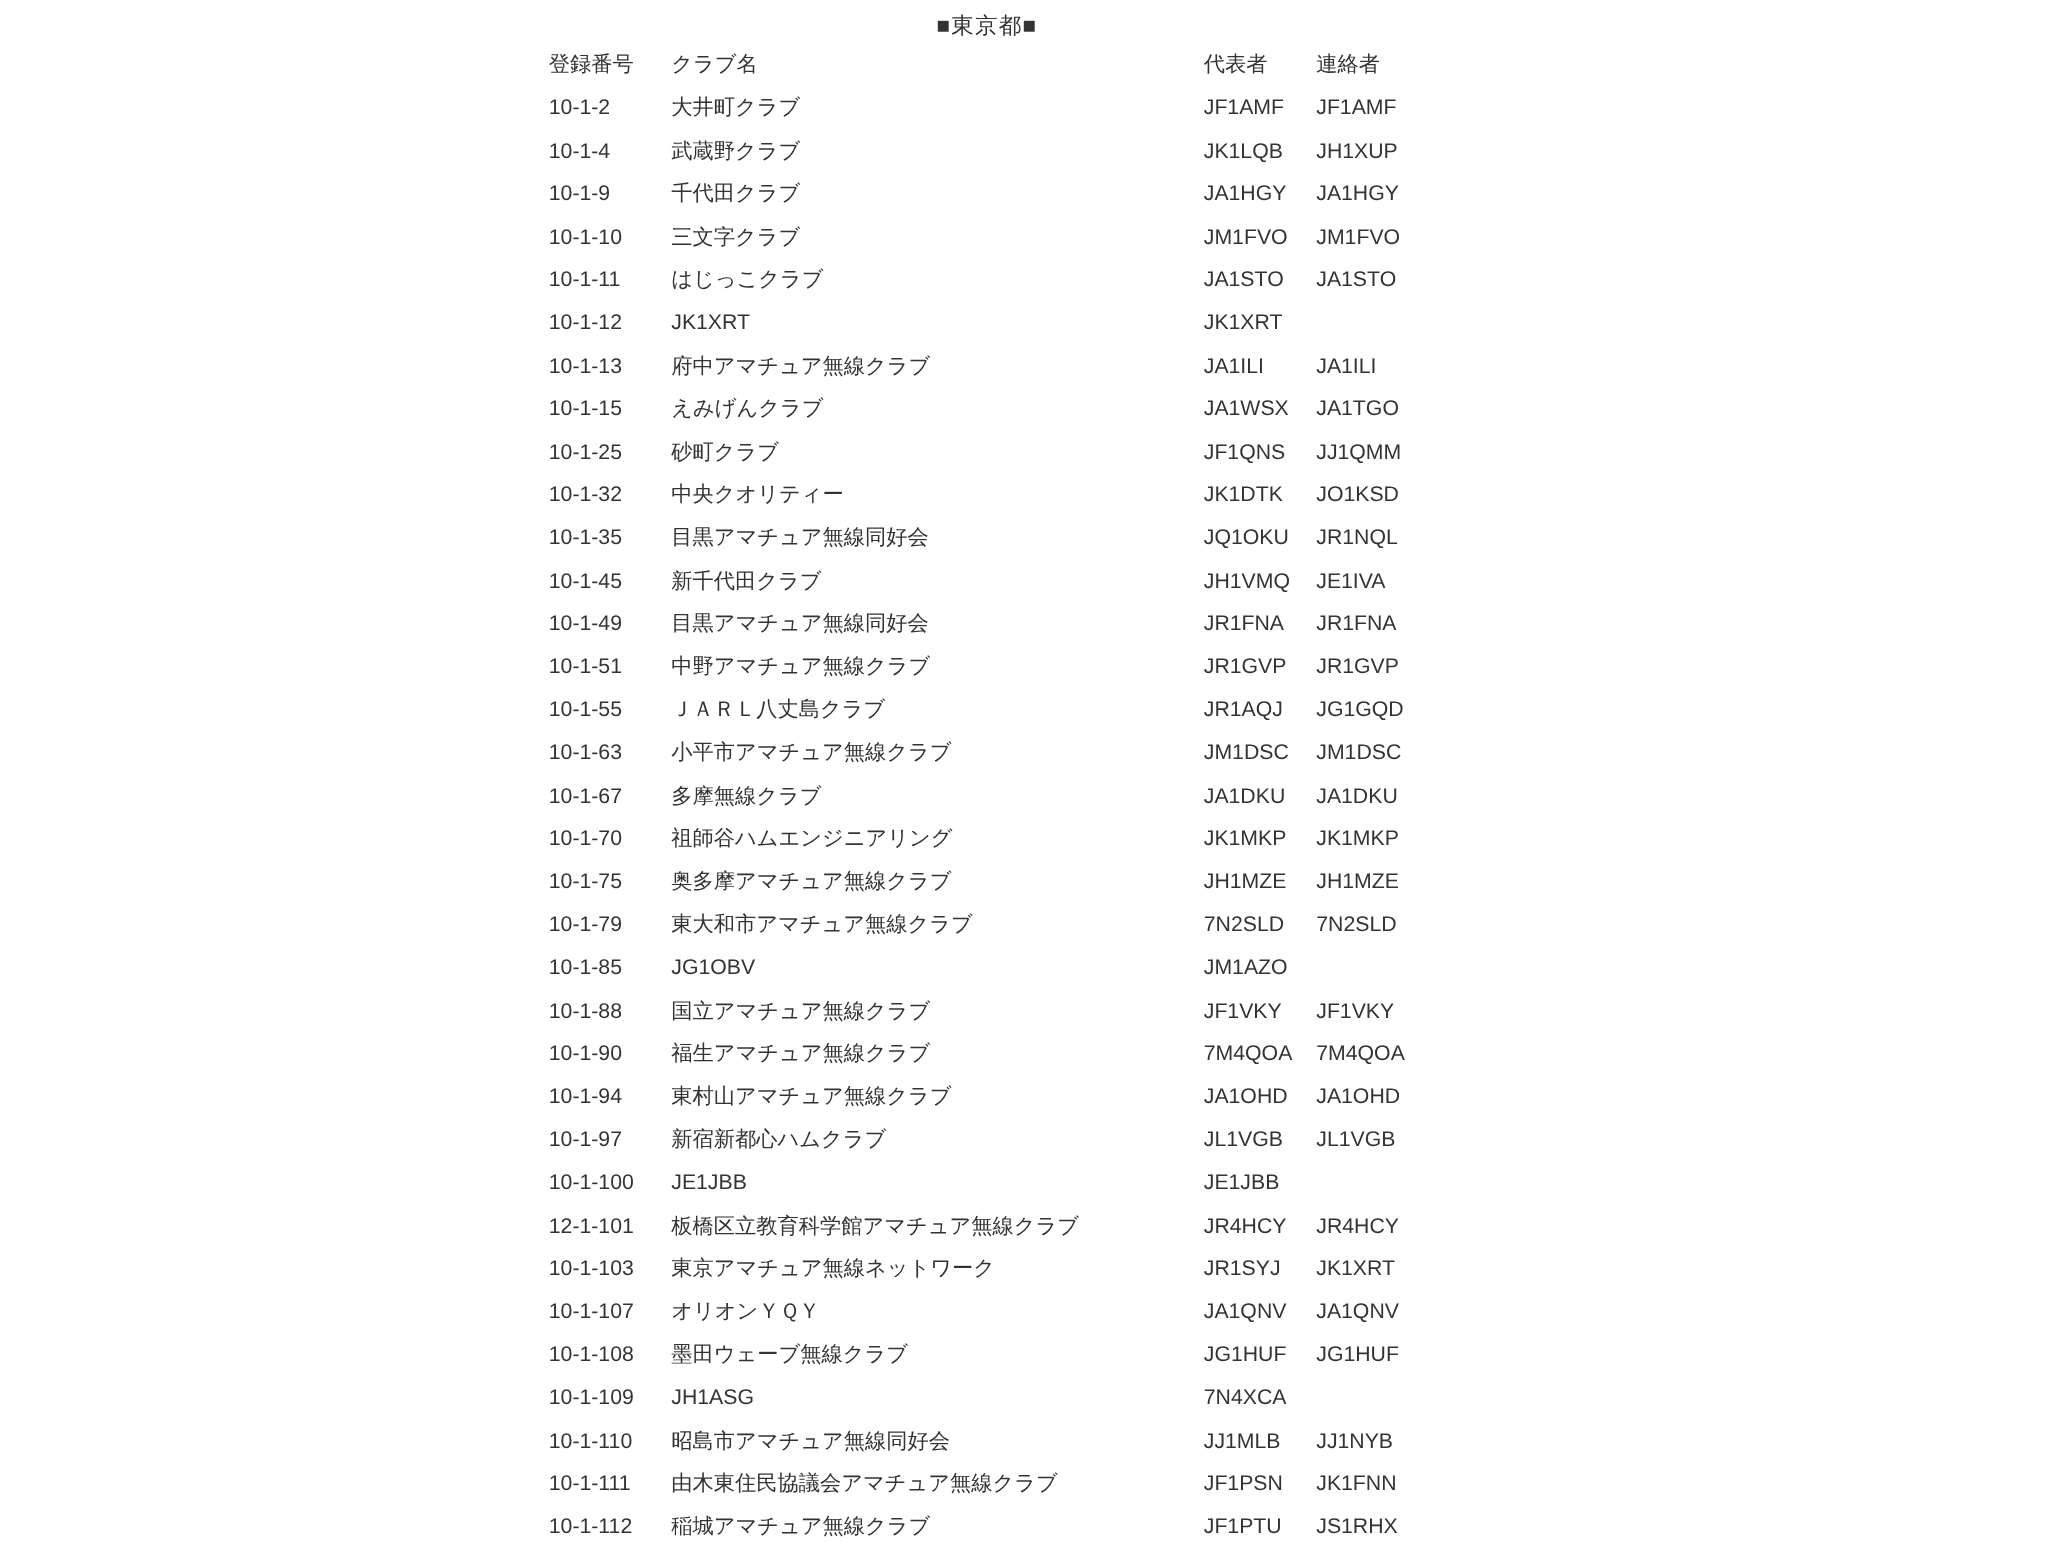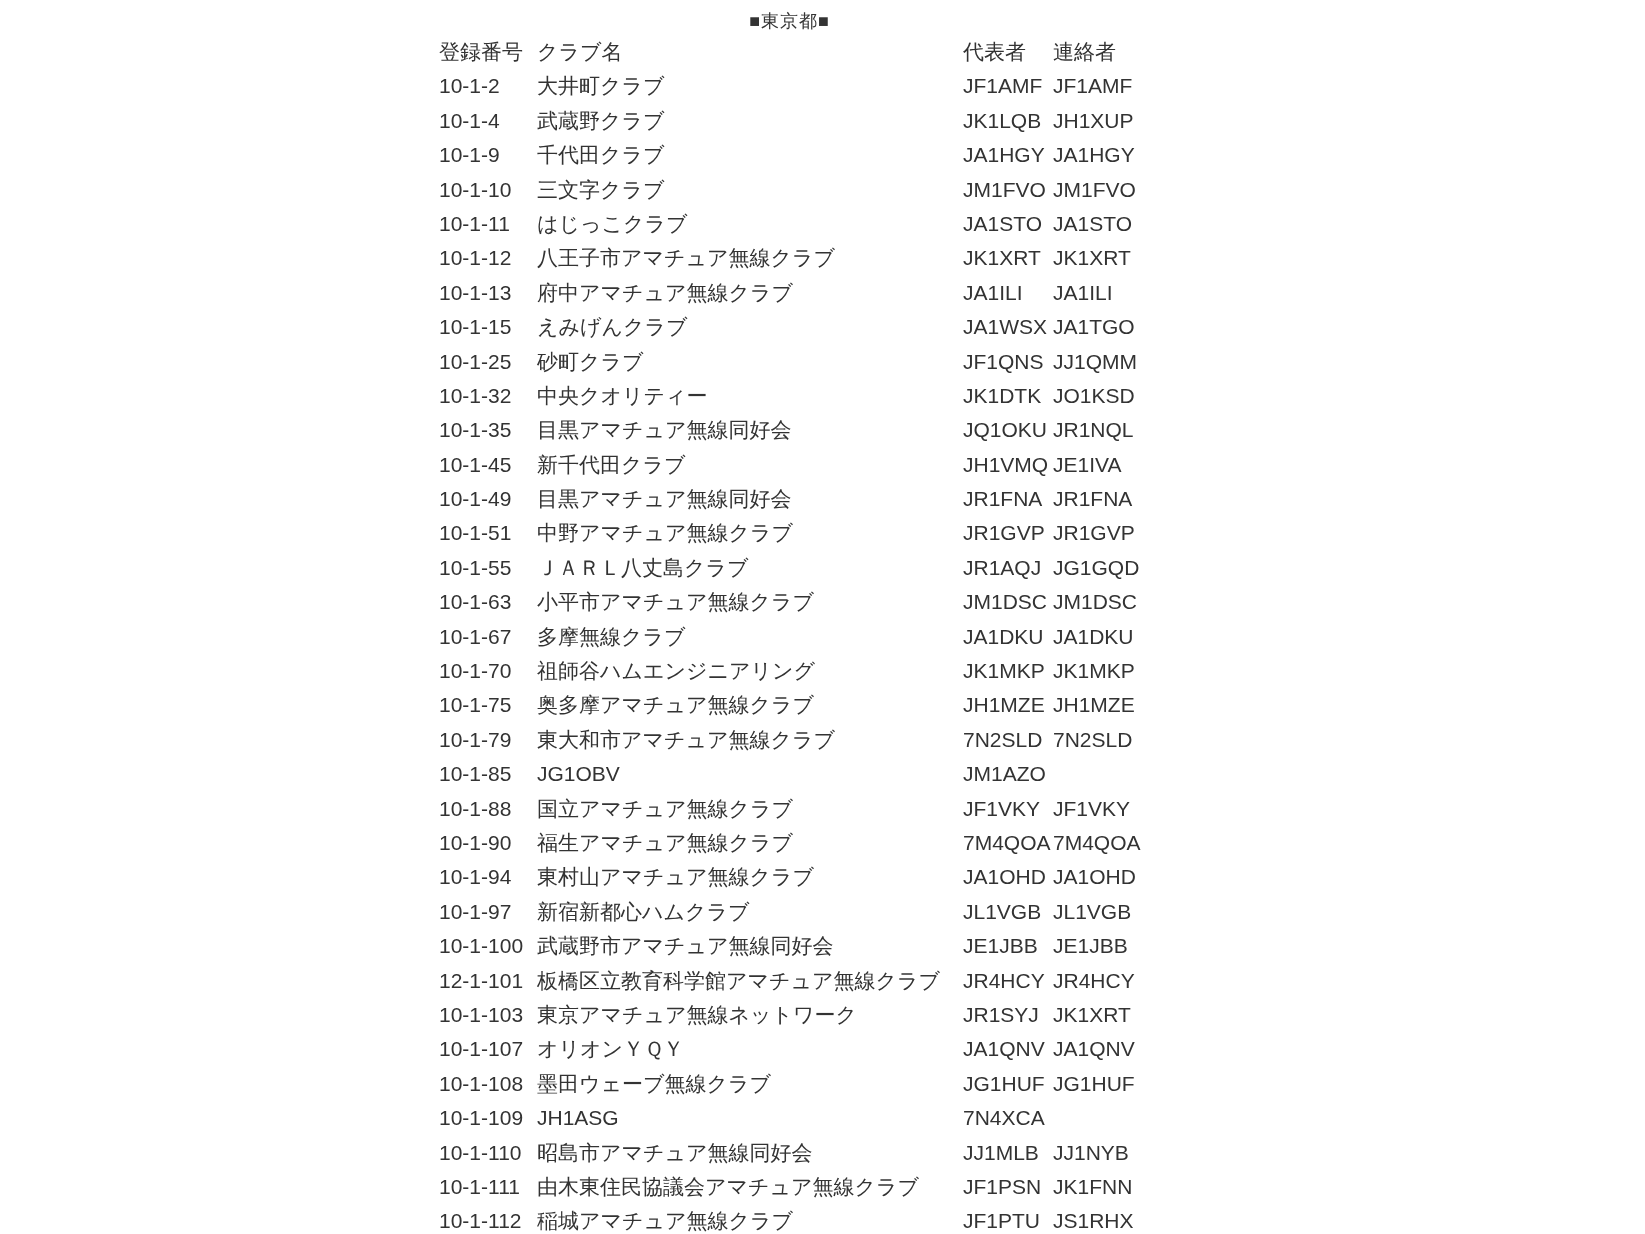--- a/index.html
+++ b/index.html
@@ -28,21 +28,21 @@
     line-height: 26px;
     white-space: nowrap;
     letter-spacing: 1px;
     font-family: Liberation Mono, monospace;
   }
   .row {
     display: grid;
     grid-template-columns: 98px 426px 90px 87px;
     height: 34.4px;
     line-height: 34.4px;
-    font-size: 21px;
+    font-size: 17px;
     white-space: nowrap;
   }
   .row span {
     overflow: visible;
   }
 </style>
 </head>
 <body style="color: rgb(51, 51, 51); background: rgb(255, 255, 255);">
 
 <div class="content">
@@ -81,21 +81,20 @@
           <span>JM1FVO</span>
         </div>
         <div class="row">
           <span>10-1-11</span>
           <span>はじっこクラブ</span>
           <span>JA1STO</span>
           <span>JA1STO</span>
         </div>
         <div class="row">
           <span>10-1-12</span>
-          <span>八王子市アマチュア無線クラブ</span>
           <span>JK1XRT</span>
           <span>JK1XRT</span>
         </div>
         <div class="row">
           <span>10-1-13</span>
           <span>府中アマチュア無線クラブ</span>
           <span>JA1ILI</span>
           <span>JA1ILI</span>
         </div>
         <div class="row">
@@ -200,21 +199,20 @@
           <span>JA1OHD</span>
         </div>
         <div class="row">
           <span>10-1-97</span>
           <span>新宿新都心ハムクラブ</span>
           <span>JL1VGB</span>
           <span>JL1VGB</span>
         </div>
         <div class="row">
           <span>10-1-100</span>
-          <span>武蔵野市アマチュア無線同好会</span>
           <span>JE1JBB</span>
           <span>JE1JBB</span>
         </div>
         <div class="row">
           <span>12-1-101</span>
           <span>板橋区立教育科学館アマチュア無線クラブ</span>
           <span>JR4HCY</span>
           <span>JR4HCY</span>
         </div>
         <div class="row">

